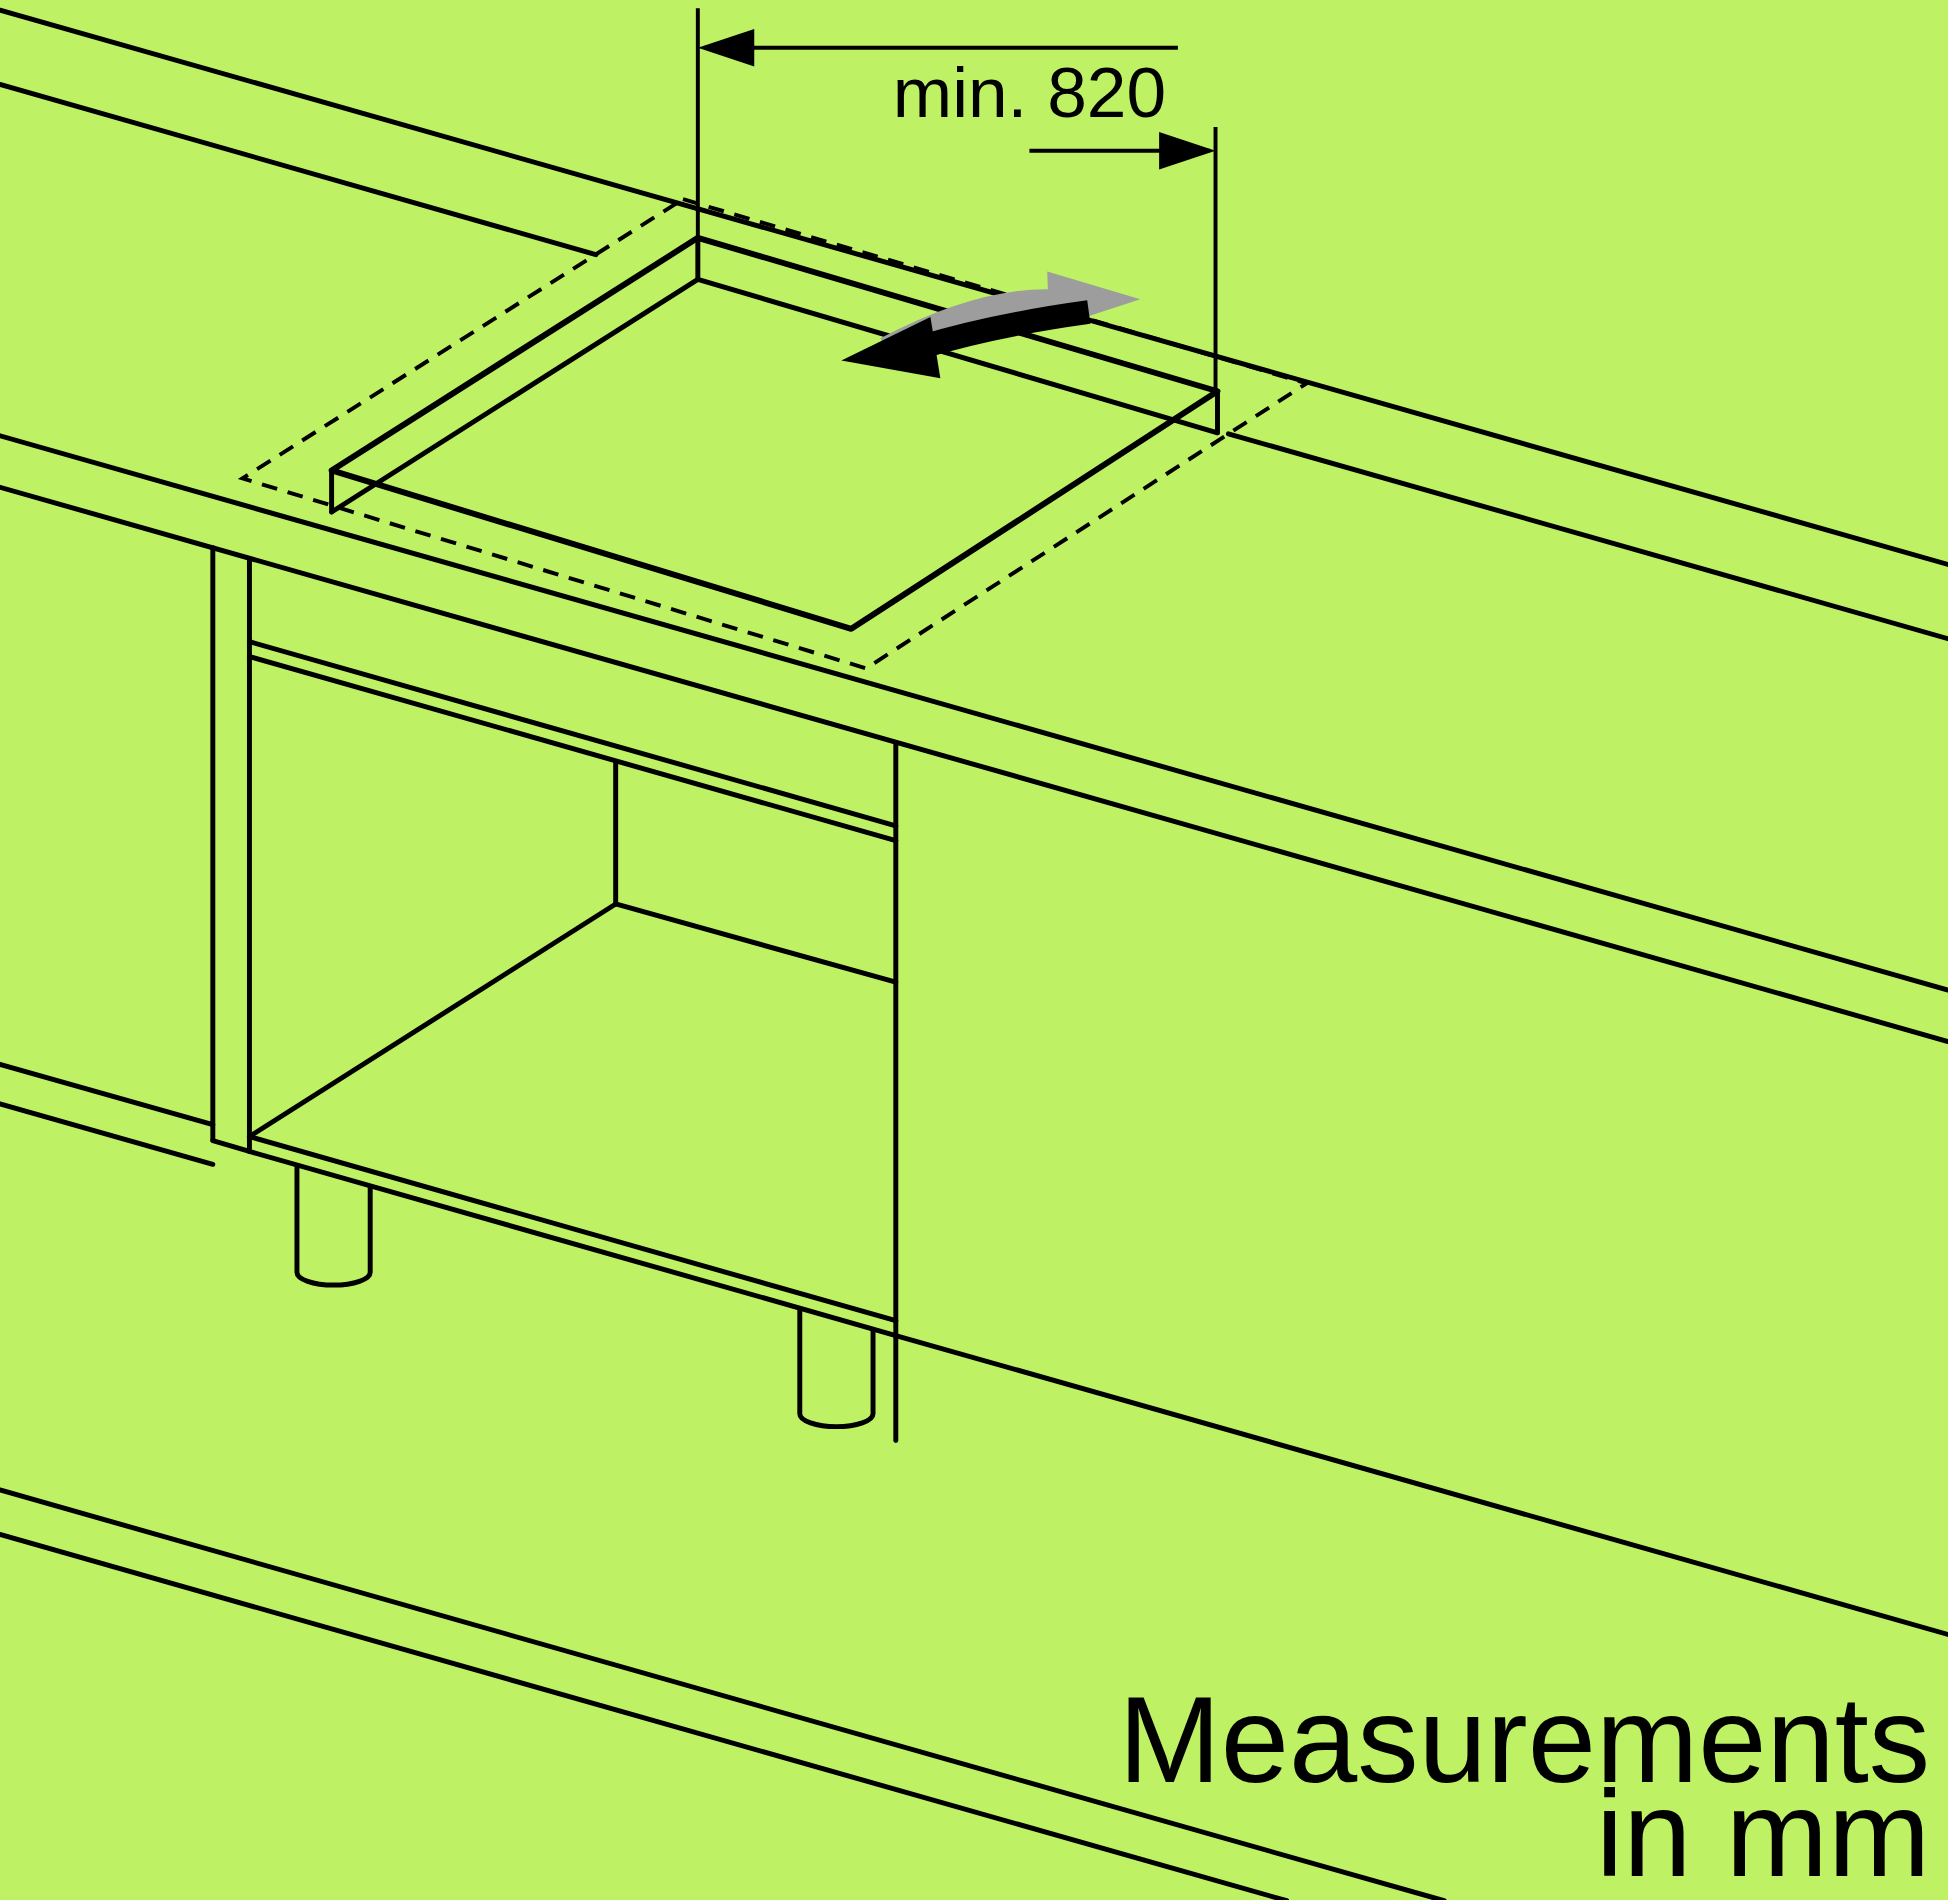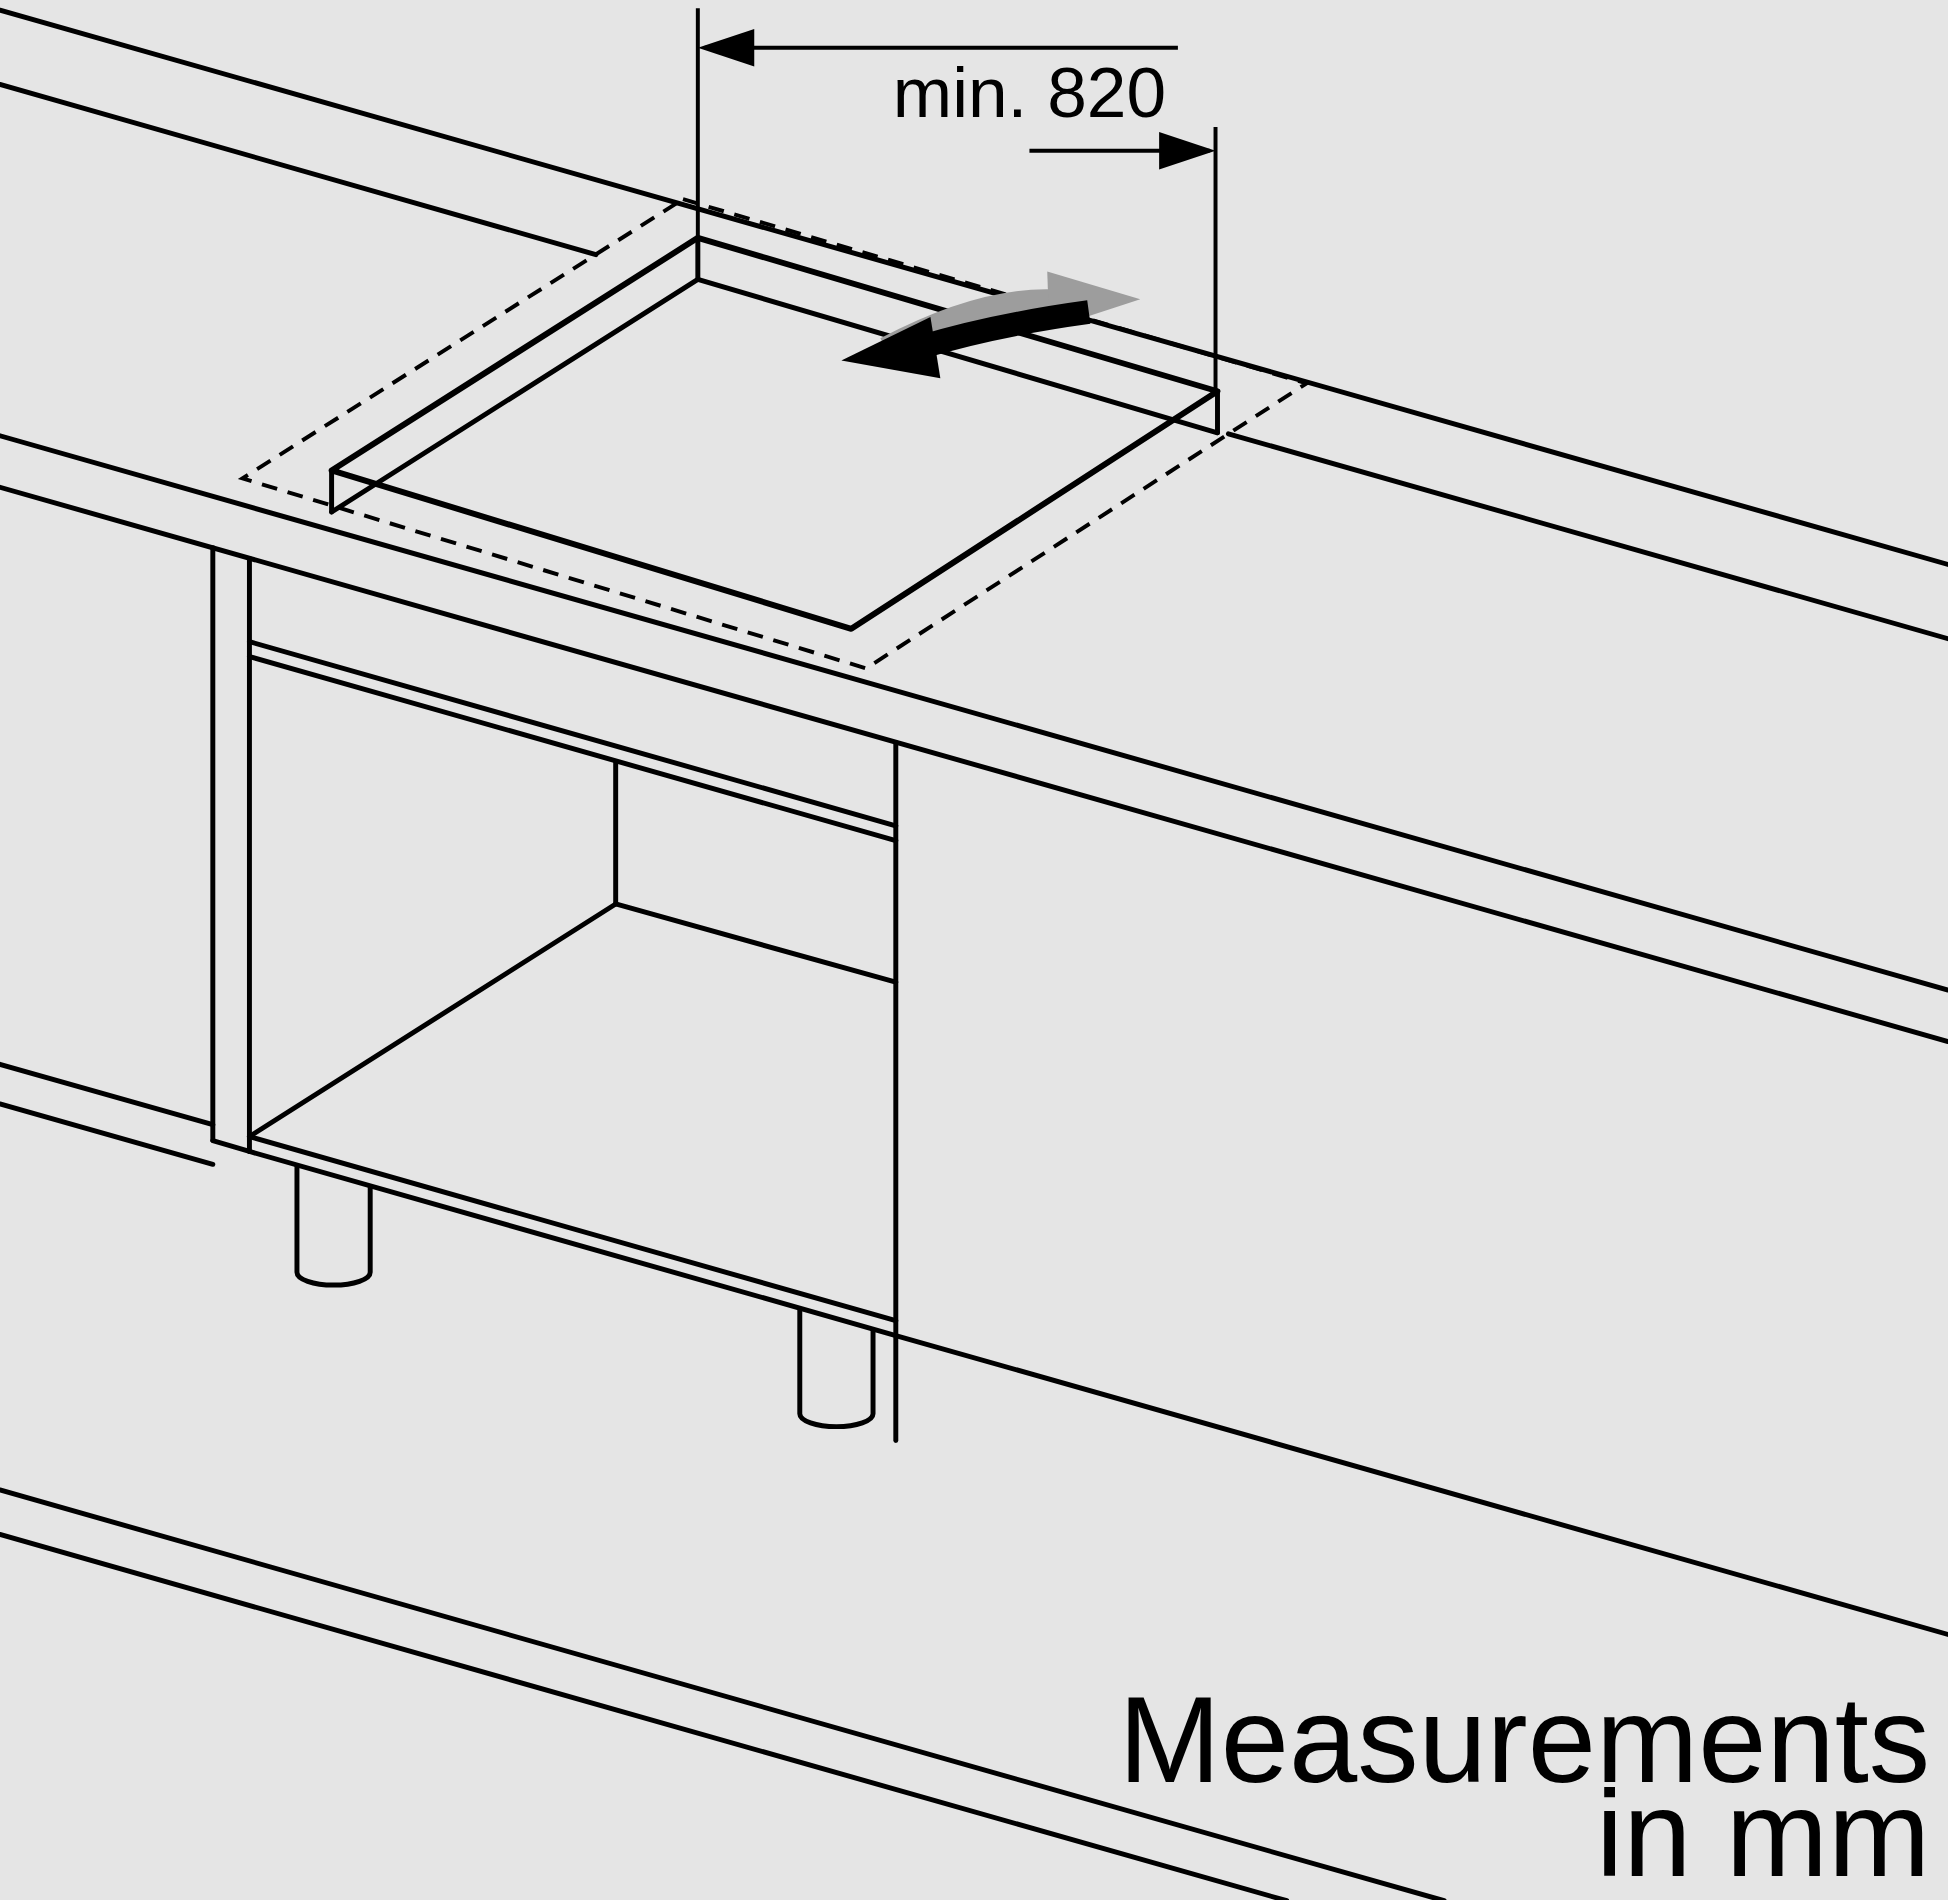--- a/index.html
+++ b/index.html
@@ -4,21 +4,21 @@
 <style>
   html, body {
     margin: 0;
     padding: 0;
     background: #ffffff;
   }
   .canvas {
     position: relative;
     width: 1948px;
     height: 1901px;
-    background: #e5e5e5;
+    background: #bef264;
     overflow: hidden;
     font-family: "Liberation Sans", sans-serif;
   }
   svg { position: absolute; left: 0; top: 0; }
   .ln {
     stroke: #000000;
     stroke-width: 5;
     fill: none;
     stroke-linecap: round;
     stroke-linejoin: round;

